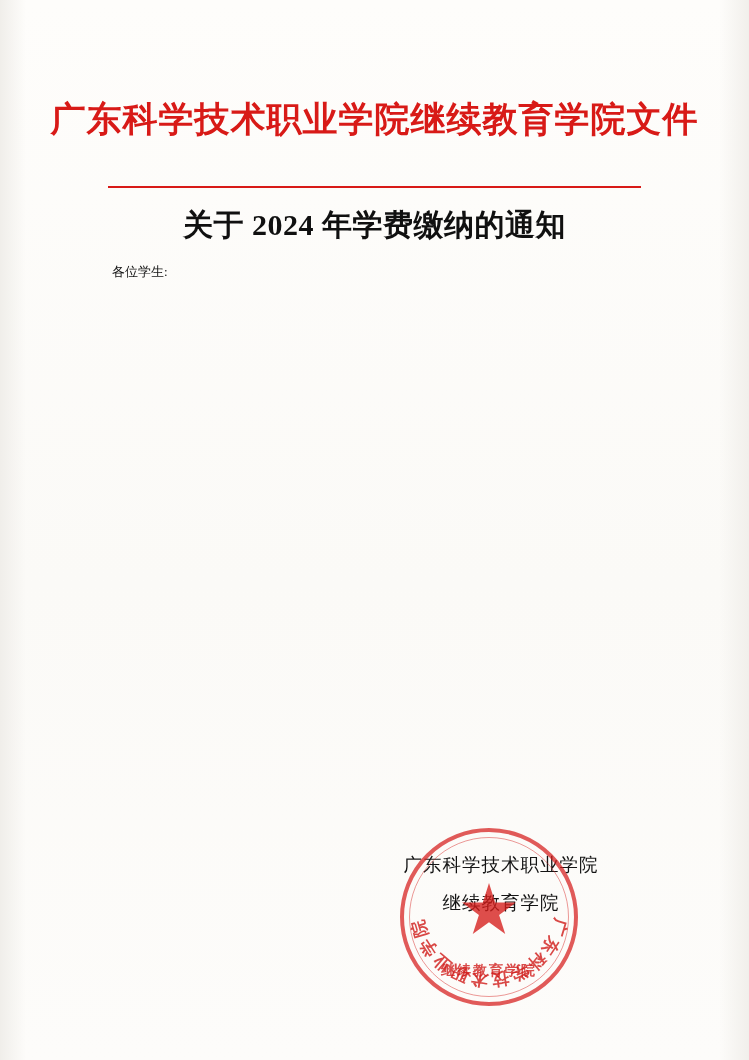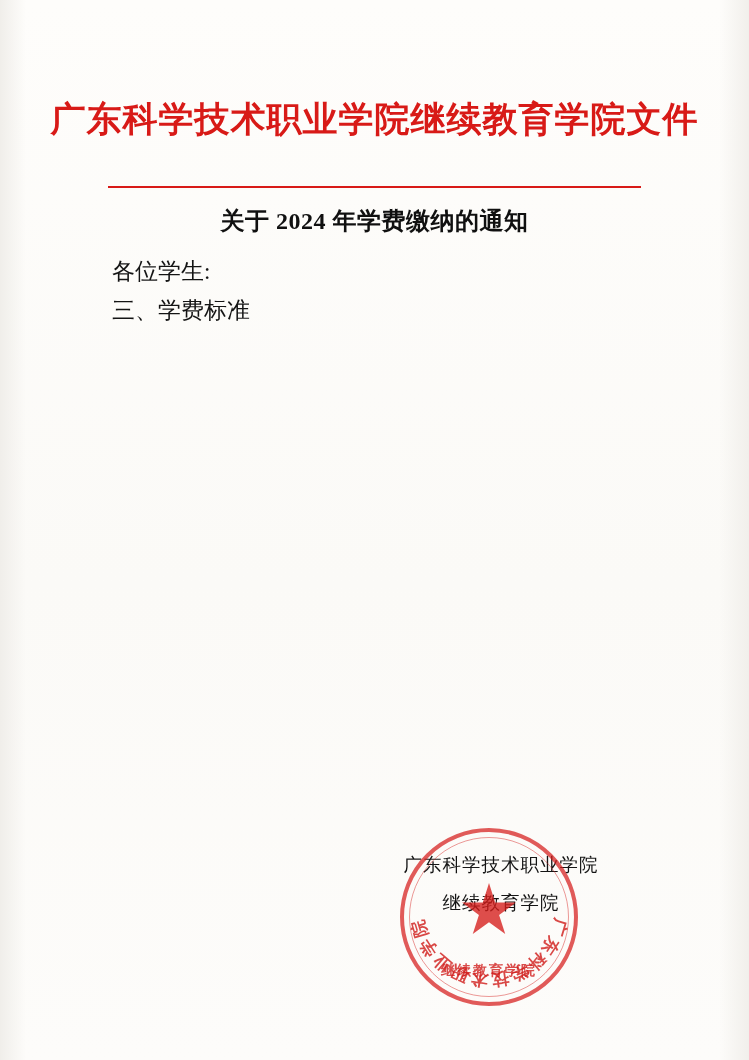--- a/index.html
+++ b/index.html
@@ -63,32 +63,32 @@
     top: 186px;
     height: 2px;
     background: #d81a17;
   }
 
   .doc-title {
     position: absolute;
     left: 0; right: 0;
     top: 205px;
     text-align: center;
-    font-size: 24px;
+    font-size: 30px;
     font-weight: bold;
     color: #101010;
     letter-spacing: 0.5px;
   }
 
   .body-text {
     position: absolute;
     left: 112px;
     right: 104px;
     top: 252px;
-    font-size: 23px;
+    font-size: 13px;
     line-height: 39px;
     color: #141414;
     text-align: justify;
   }
   .body-text p {
     margin: 0;
   }
   .indent-2 {
     text-indent: 2em;
   }
@@ -175,21 +175,20 @@
   <div class="doc-header">
     <div class="org-title">广东科学技术职业学院继续教育学院文件</div>
   </div>
 
   <div class="red-rule"></div>
 
   <div class="doc-title">关于 2024 年学费缴纳的通知</div>
 
   <div class="body-text">
     <p class="salutation">各位学生:</p>
-    <p>三、学费标准</p>
   </div>
 
   <div class="sign-block">
     <div>广东科学技术职业学院</div>
     <div>继续教育学院</div>
   </div>
 
   <div class="seal">
     <div class="seal-ring"></div>
     <div class="seal-ring inner"></div>

